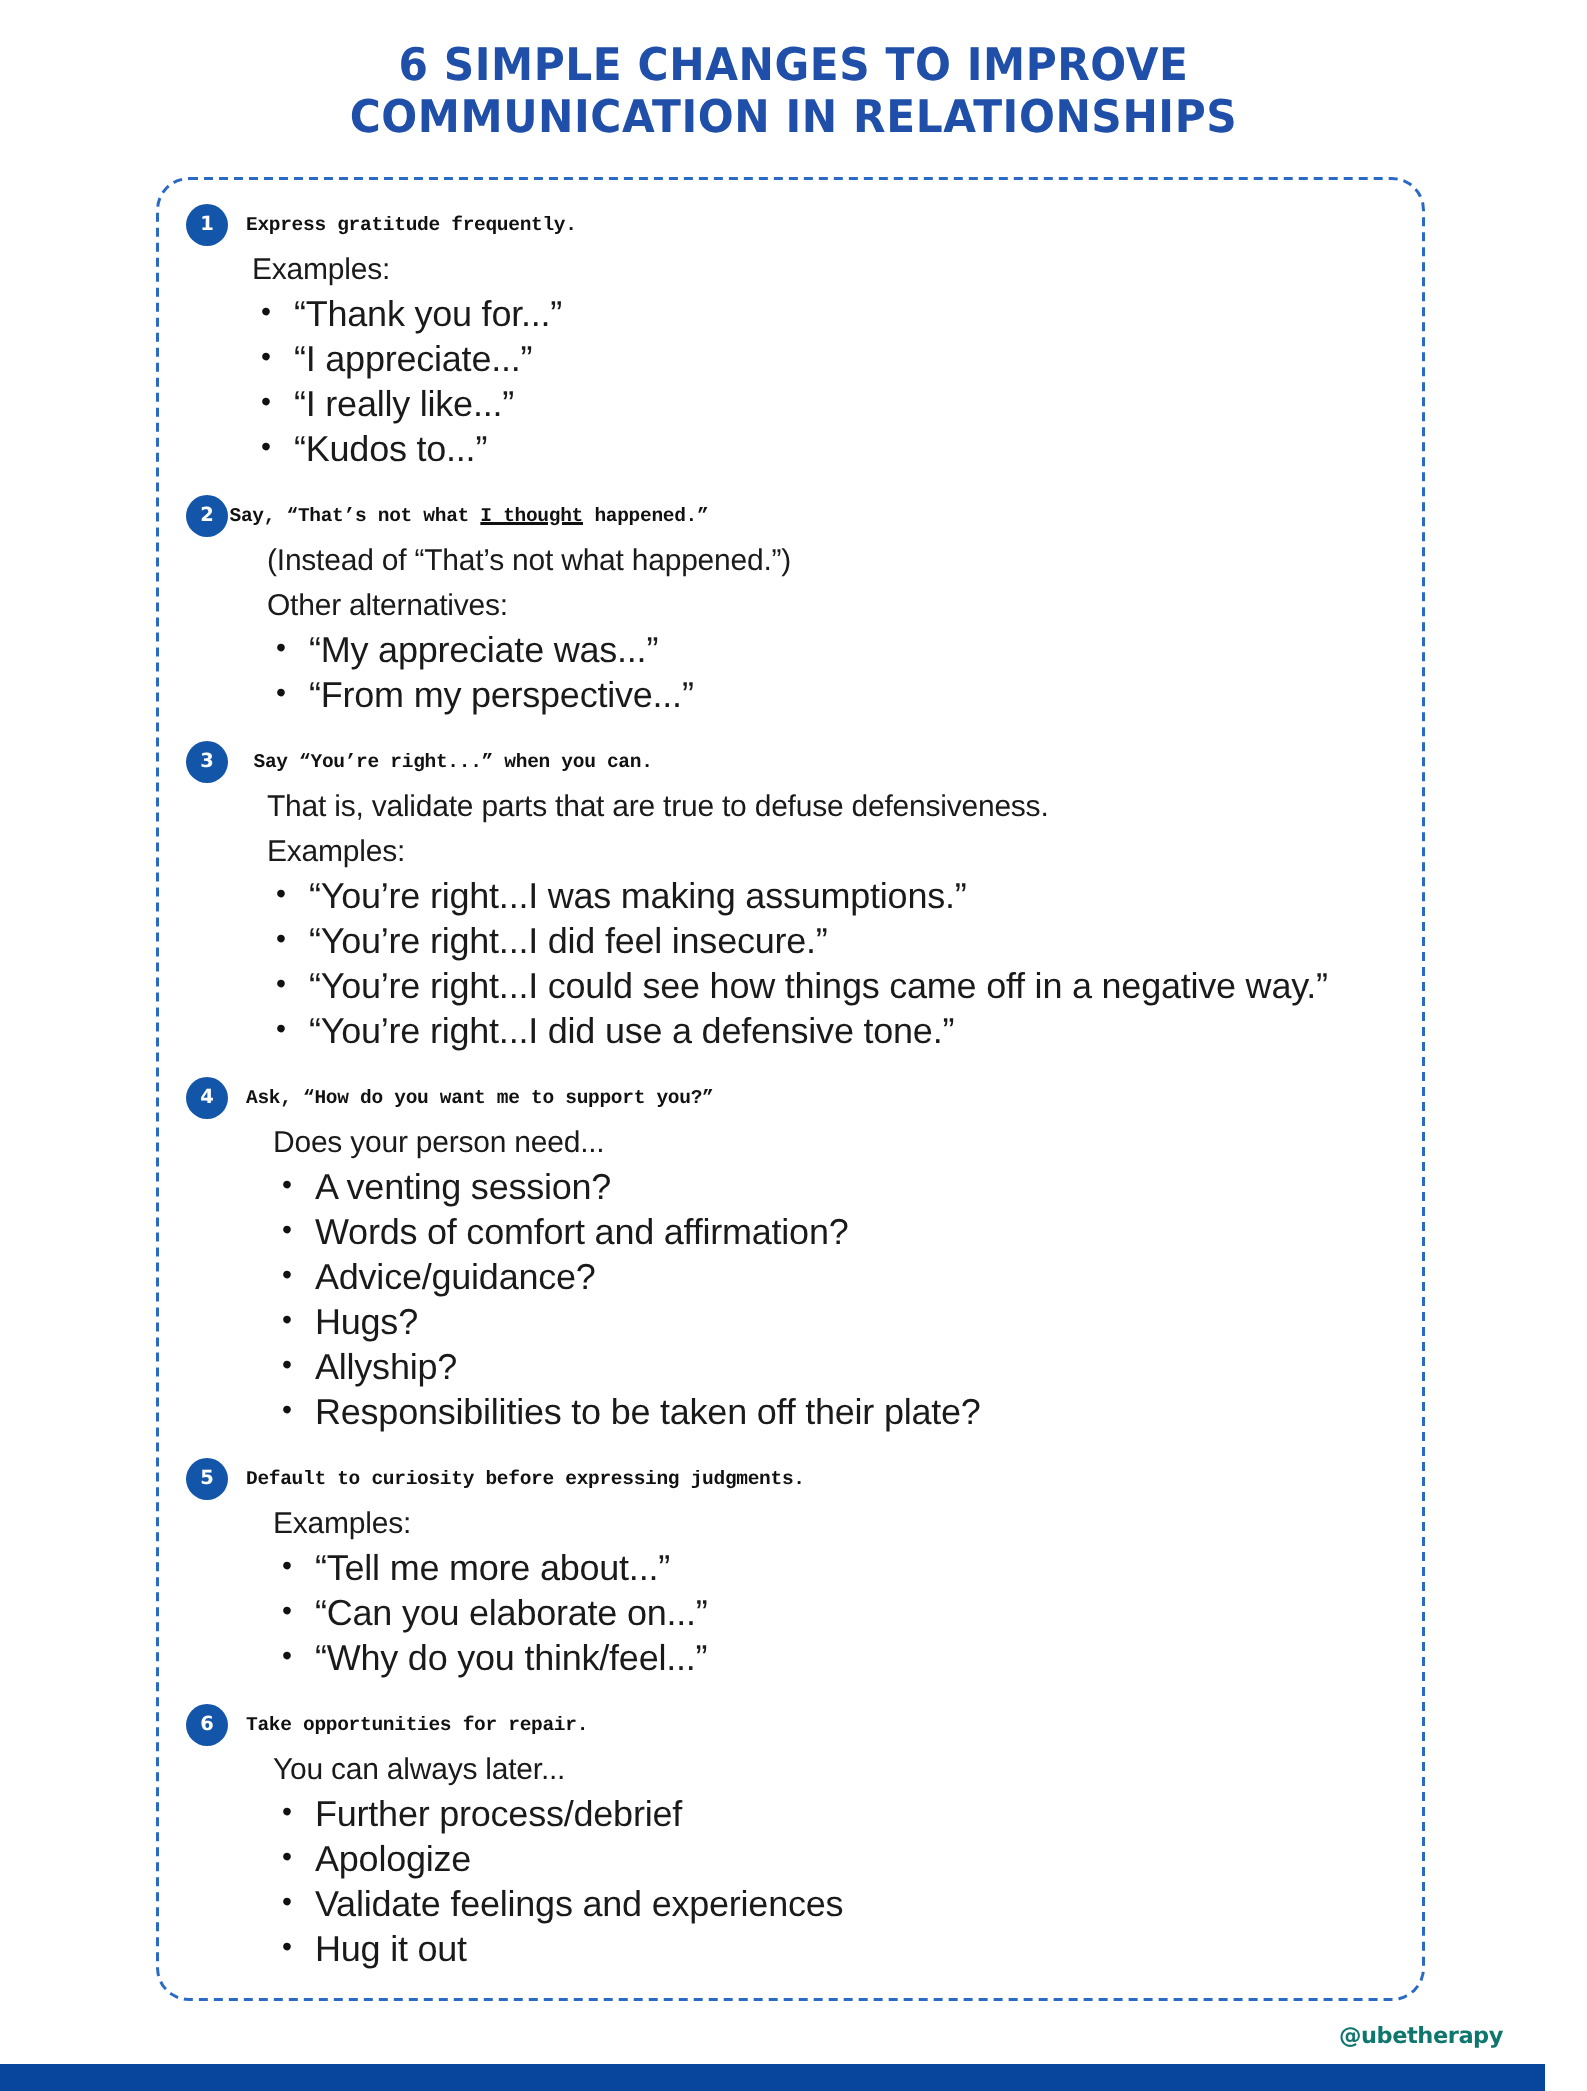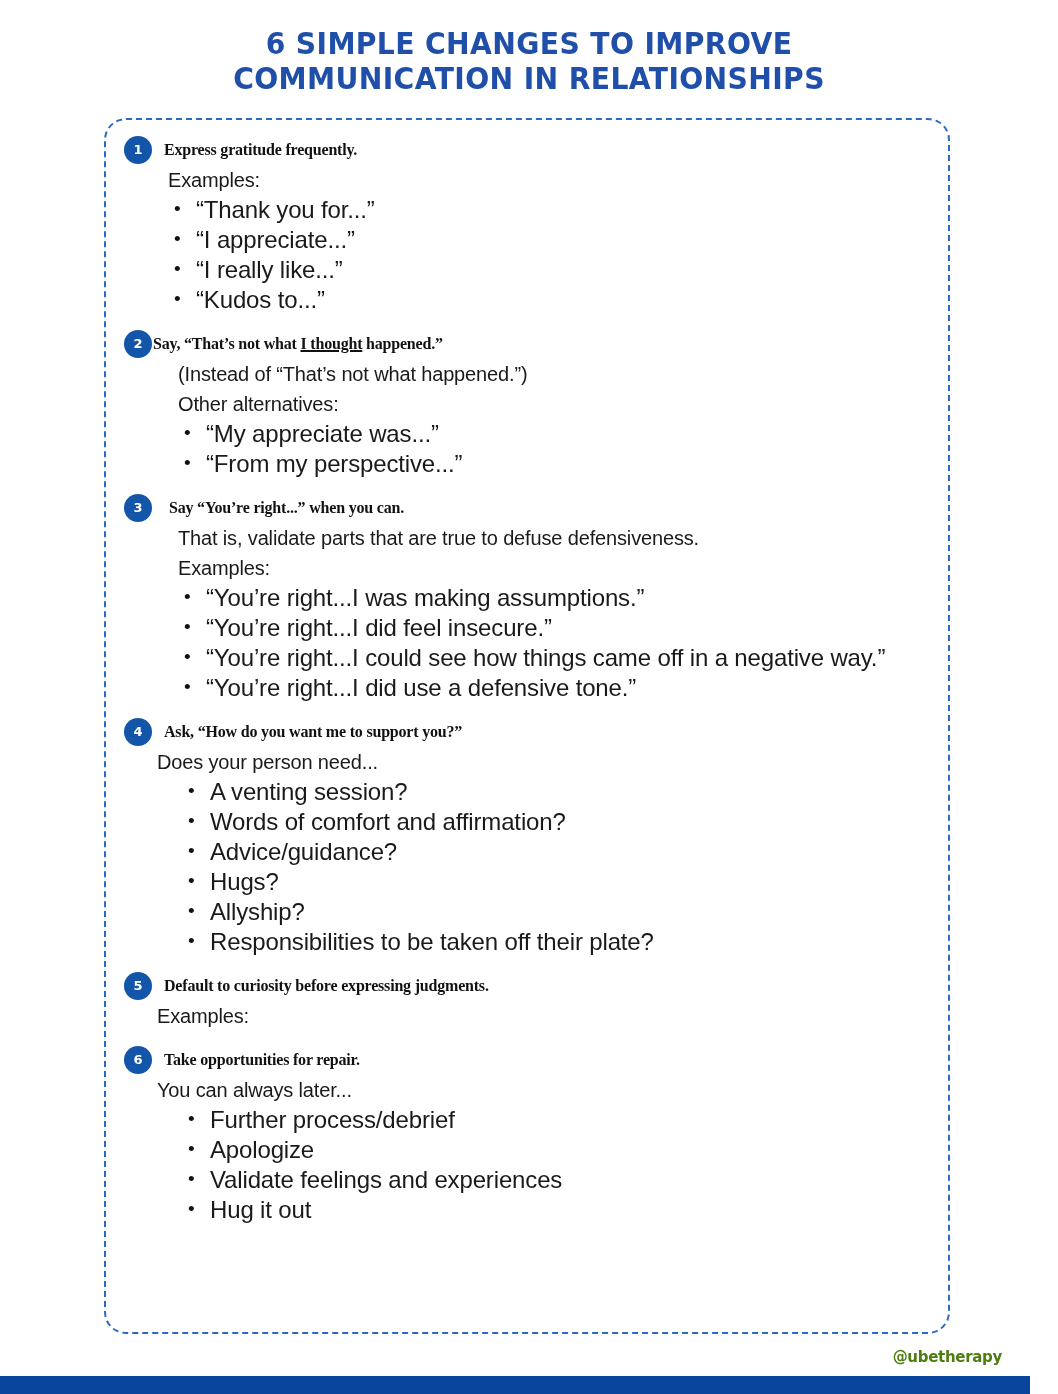--- a/index.html
+++ b/index.html
@@ -78,23 +78,23 @@
     color: #ffffff;
     font-family: "DejaVu Sans", sans-serif;
     font-weight: 700;
     font-size: 13px;
     line-height: 28px;
     text-align: center;
     margin-top: 1px;
   }
 
   .heading-text {
-    font-family: Liberation Serif, serif;
-    font-weight: 700;
-    font-size: 16px;
+    font-family: Liberation Mono, monospace;
+    font-weight: 700;
+    font-size: 13px;
     line-height: 29px;
     color: #111111;
     letter-spacing: -0.2px;
     margin-left: 12px;
   }
   .heading-text u { text-decoration: underline; text-decoration-thickness: 2px; }
 
   
   .s2 .heading-text { margin-left: 1px; }
   .s3 .heading-text { margin-left: 17px; }
@@ -102,21 +102,21 @@
   .subtext {
     font-family: "Liberation Sans", sans-serif;
     font-weight: 400;
     font-size: 20px;
     line-height: 30px;
     color: #1a1a1a;
     margin-left: 44px;
     letter-spacing: -0.15px;
   }
   .subtext.ind2 { margin-left: 54px; }
-  .subtext.ind3 { margin-left: 33px; }
+  .subtext.ind3 { margin-left: 58px; }
 
   ul.examples {
     list-style: none;
     margin: 0 0 0 44px;
     padding: 0;
   }
   ul.examples.ind2 { margin-left: 54px; }
   ul.examples.ind3 { margin-left: 58px; }
 
   ul.examples li {
@@ -140,21 +140,21 @@
   }
 
   
   .handle {
     position: absolute;
     right: 28px;
     top: 1348px;
     font-family: "DejaVu Sans", sans-serif;
     font-weight: 700;
     font-size: 15px;
-    color: #4d7c0f;
+    color: #0f766e;
     letter-spacing: -0.3px;
   }
 
   .bottom-bar {
     position: absolute;
     left: 0;
     top: 1376px;
     width: 1058px;
     height: 18px;
     background: #07469c;
@@ -230,20 +230,25 @@
           <li>Responsibilities to be taken off their plate?</li>
         </ul>
       </div>
 
       <div class="section s5">
         <div class="heading-row">
           <div class="badge">5</div>
           <div class="heading-text">Default to curiosity before expressing judgments.</div>
         </div>
         <div class="subtext ind3">Examples:</div>
+        <ul class="examples ind3">
+          <li>“Tell me more about...”</li>
+          <li>“Can you elaborate on...”</li>
+          <li>“Why do you think/feel...”</li>
+        </ul>
       </div>
 
       <div class="section s6">
         <div class="heading-row">
           <div class="badge">6</div>
           <div class="heading-text">Take opportunities for repair.</div>
         </div>
         <div class="subtext ind3">You can always later...</div>
         <ul class="examples ind3">
           <li>Further process/debrief</li>

